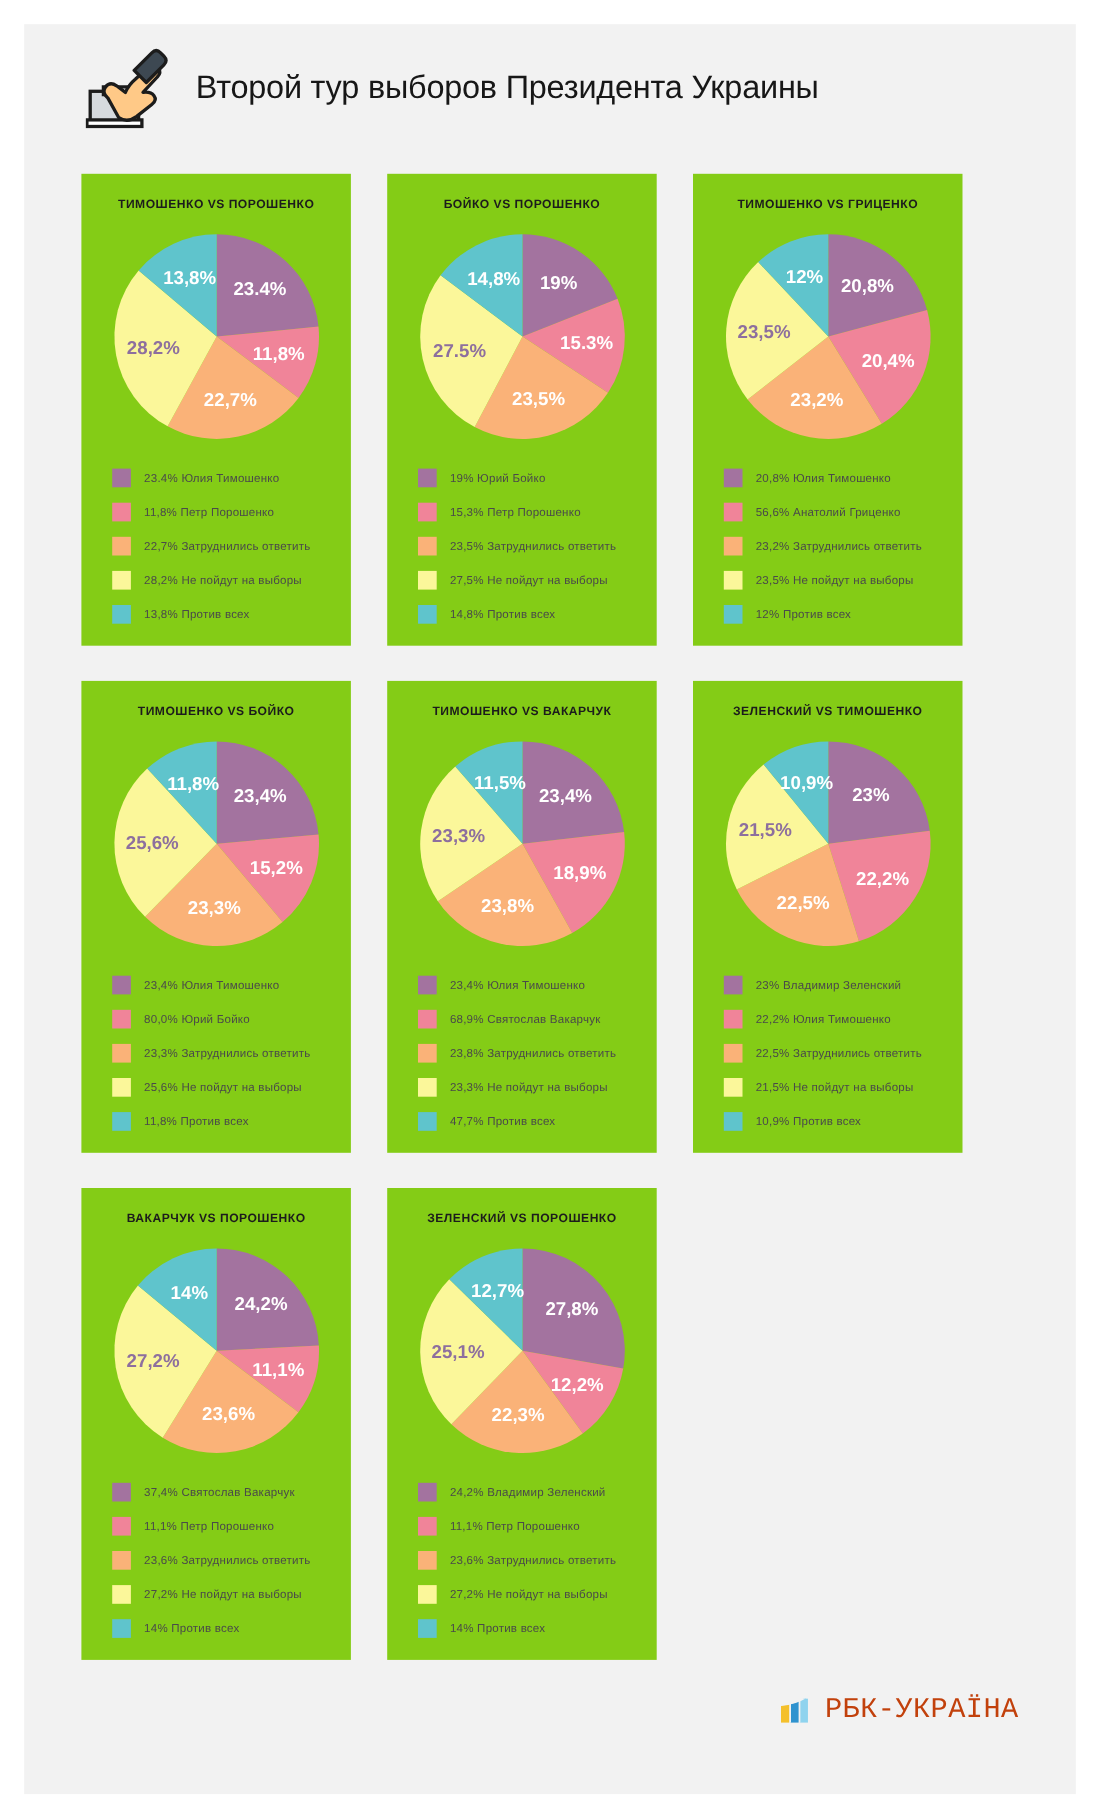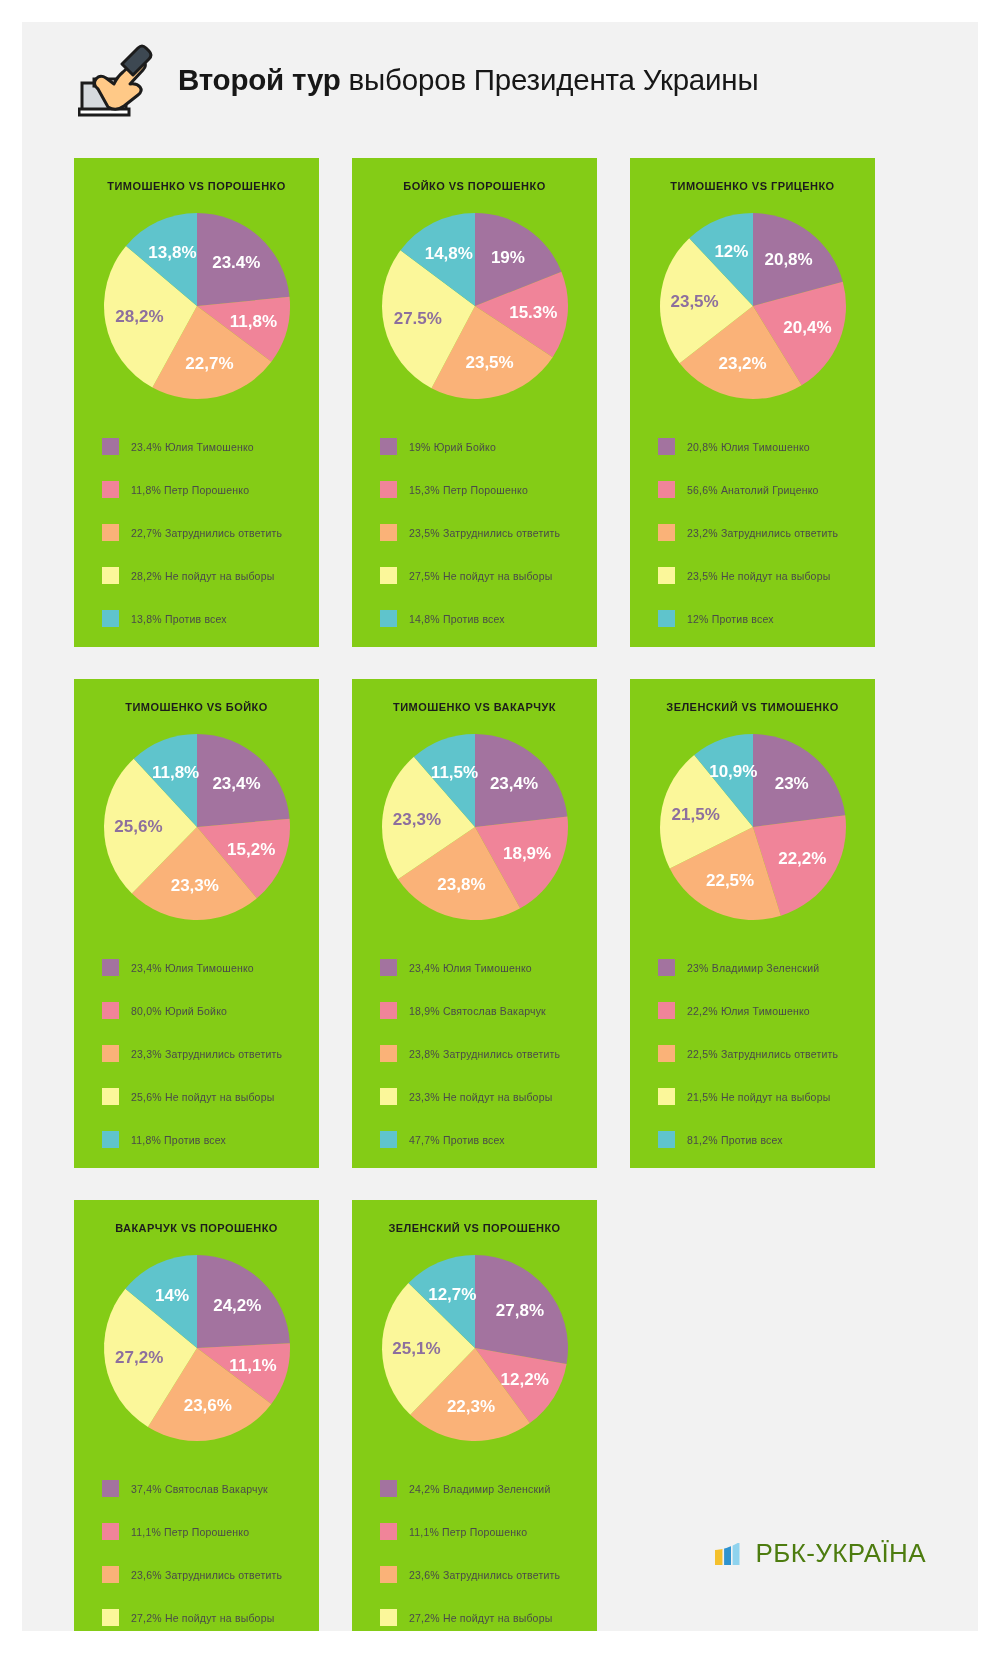--- a/index.html
+++ b/index.html
@@ -34,21 +34,21 @@
     gap: 22px;
   }
   .ballot-icon { width: 78px; height: 74px; flex: 0 0 auto; }
   .header-title {
     font-size: 29.5px;
     letter-spacing: -0.2px;
     color: #171717;
     font-weight: 400;
     white-space: nowrap;
   }
-  .header-title b { font-weight: 700; margin-top: 24px; }
+  .header-title b { font-weight: 400; margin-top: 24px; }
 
   
   .grid {
     display: flex;
     flex-wrap: wrap;
     gap: 32px 33px;
     padding: 20px 52px 0 52px;
     align-content: flex-start;
   }
   .card {
@@ -84,21 +84,21 @@
   .slice-label.on-yellow { fill: #8d6f9e; }
 
   
   .legend {
     width: 100%;
     padding-left: 14px;
     display: flex;
     flex-direction: column;
     gap: 14px;
   }
-  .legend-row { display: flex; align-items: center; gap: 12px; margin-top: 12px; }
+  .legend-row { display: flex; align-items: center; gap: 12px; }
   .legend-swatch { width: 17px; height: 17px; flex: 0 0 auto; }
   .legend-text {
     font-size: 10.5px;
     color: #4a4a4a;
     letter-spacing: 0.2px;
     white-space: nowrap;
   }
 
   
   .footer-logo {
@@ -106,23 +106,24 @@
     right: 52px;
     bottom: 62px;
     display: flex;
     align-items: center;
     gap: 11px;
   }
   .logo-mark { width: 29px; height: 29px; flex: 0 0 auto; }
   .logo-text {
     font-size: 26px;
     font-weight: 400;
-    color: #4d7c0f;
+    color: #c2410c;
     letter-spacing: 0.4px;
     white-space: nowrap;
+    font-family: Liberation Mono, monospace;
   }
 </style>
 </head>
 <body>
 
 <div class="page">
   <div class="canvas">
 
     <div class="header">
       <span class="ballot-icon">
@@ -315,21 +316,21 @@
               <text class="slice-label" x="77.5" y="43.1">11,5%</text>
             </svg>
           </div>
           <div class="legend">
             <div class="legend-row">
               <span class="legend-swatch" style="background:#A3739F"></span>
               <span class="legend-text">23,4% Юлия Тимошенко</span>
             </div>
             <div class="legend-row">
               <span class="legend-swatch" style="background:#F08499"></span>
-              <span class="legend-text">18,9% Святослав Вакарчук</span>
+              <span class="legend-text">68,9% Святослав Вакарчук</span>
             </div>
             <div class="legend-row">
               <span class="legend-swatch" style="background:#FAB278"></span>
               <span class="legend-text">23,8% Затруднились ответить</span>
             </div>
             <div class="legend-row">
               <span class="legend-swatch" style="background:#FBF79A"></span>
               <span class="legend-text">23,3% Не пойдут на выборы</span>
             </div>
             <div class="legend-row">
@@ -366,21 +367,21 @@
             <div class="legend-row">
               <span class="legend-swatch" style="background:#FAB278"></span>
               <span class="legend-text">22,5% Затруднились ответить</span>
             </div>
             <div class="legend-row">
               <span class="legend-swatch" style="background:#FBF79A"></span>
               <span class="legend-text">21,5% Не пойдут на выборы</span>
             </div>
             <div class="legend-row">
               <span class="legend-swatch" style="background:#5FC4CC"></span>
-              <span class="legend-text">81,2% Против всех</span>
+              <span class="legend-text">10,9% Против всех</span>
             </div>
           </div>
         </div>
         <div class="card">
           <div class="card-title">ВАКАРЧУК VS ПОРОШЕНКО</div>
           <div class="pie-wrap">
             <svg viewBox="0 0 196 196">
               <path d="M98 98 L98.00 5.00 A93 93 0 0 1 190.88 93.19 Z" fill="#A3739F"></path>
               <path d="M98 98 L190.88 93.19 A93 93 0 0 1 172.32 153.91 Z" fill="#F08499"></path>
               <path d="M98 98 L172.32 153.91 A93 93 0 0 1 48.95 177.02 Z" fill="#FAB278"></path>

